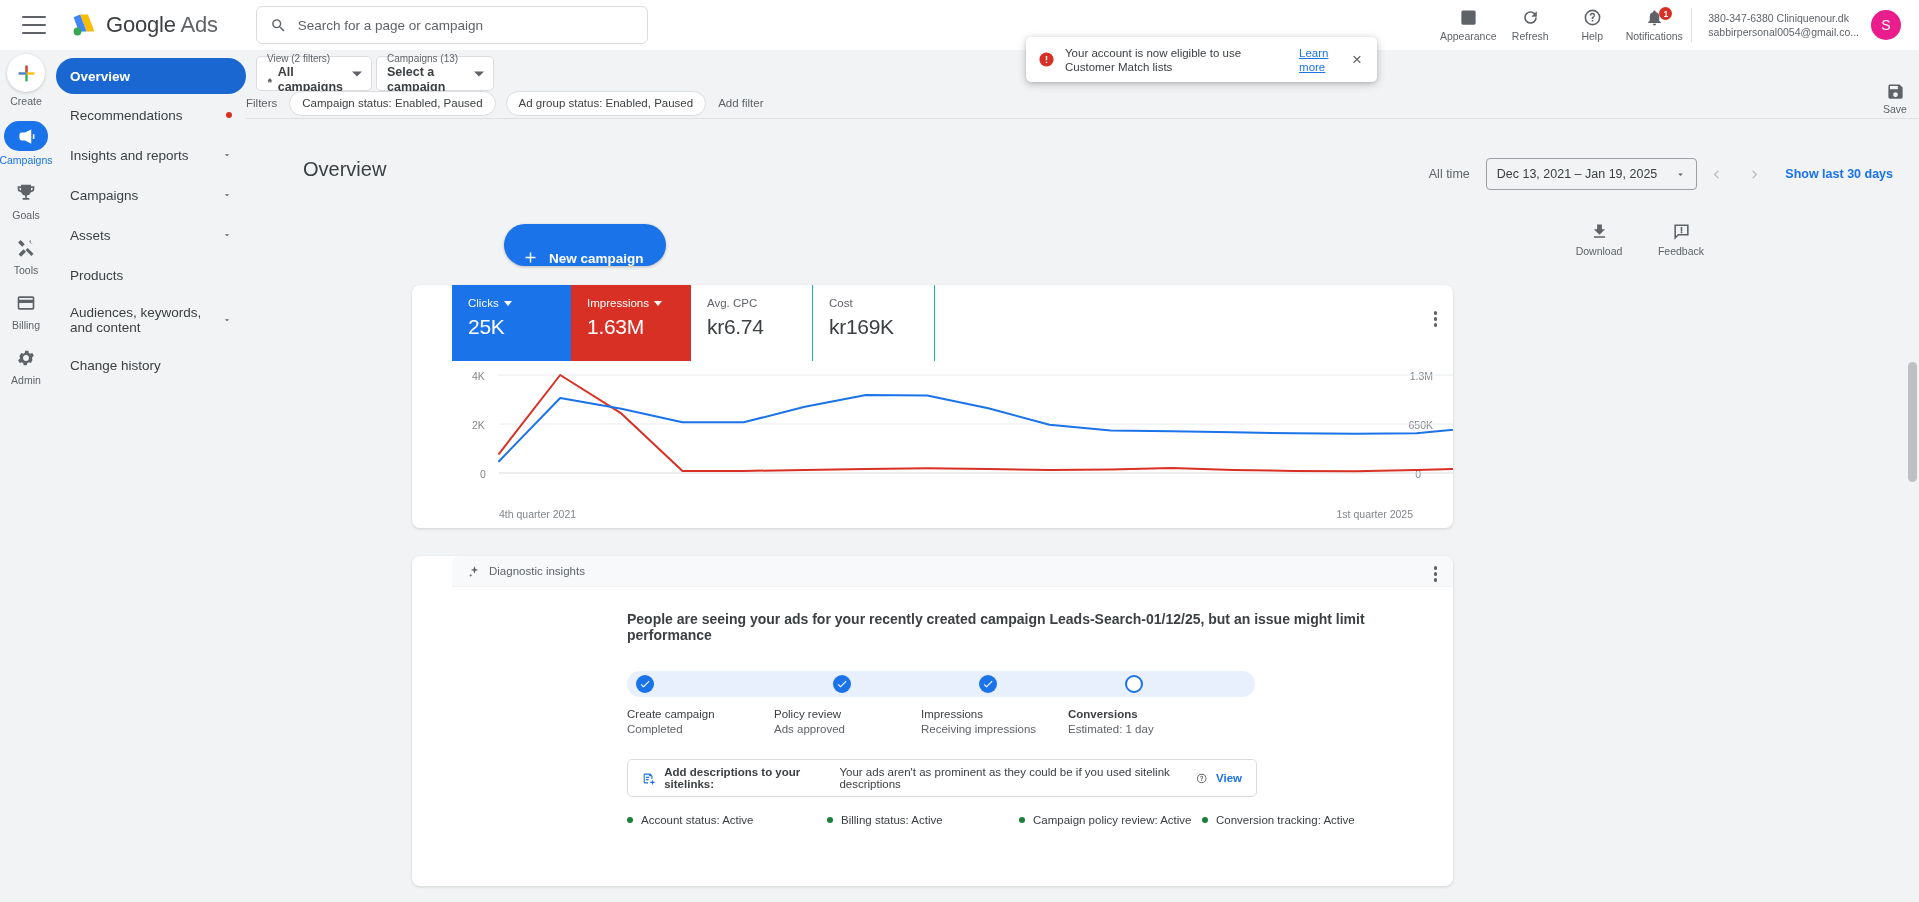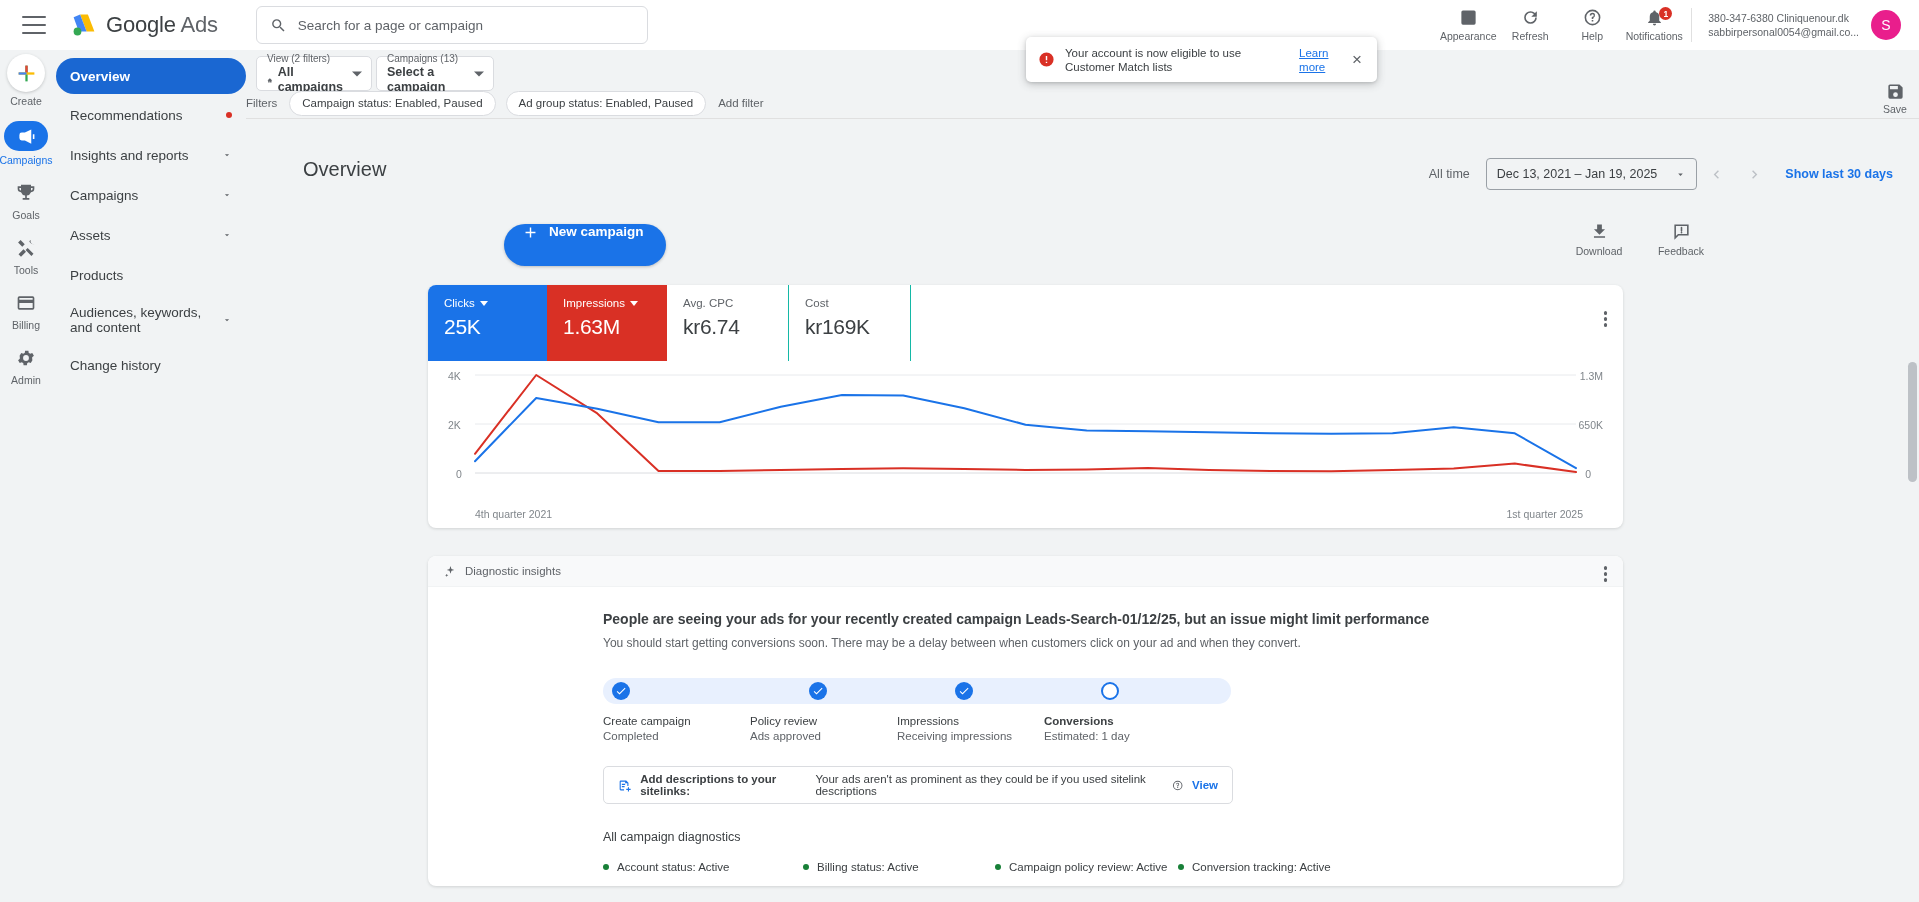--- a/index.html
+++ b/index.html
@@ -157,33 +157,33 @@
   .navarrow { width: 38px; height: 32px; display: flex; align-items: center;
     justify-content: center; cursor: pointer; }
   .showlast { font-size: 12.5px; color: #1a73e8; cursor: pointer; margin-left: 12px; font-weight: bold; }
 
   
   .content { position: absolute; top: 190px; left: 246px; width: 1673px; height: 712px; }
 
   .newcamp {
     position: absolute; top: 34px; left: 258px; height: 42px;
     background: #1a73e8; color: #fff; border-radius: 21px;
-    display: flex; align-items: flex-start; padding: 0 22px 0 18px; gap: 10px;
+    display: flex; align-items: flex-end; padding: 0 22px 0 18px; gap: 10px;
     font-size: 13.5px; font-weight: bold; cursor: pointer;
     box-shadow: 0 1px 3px rgba(60,64,67,.3);
   }
   .dl-fb { position: absolute; top: 32px; right: 208px; display: flex; gap: 22px; }
   .dl-item { display: flex; flex-direction: column; align-items: center;
     gap: 4px; cursor: pointer; width: 60px; }
   .dl-label { font-size: 10.5px; color: #5f6368; }
 
   
   .panel {
-    position: absolute; left: 182px; width: 1195px; background: #fff;
-    border-radius: 8px; box-shadow: 0 1px 3px rgba(60,64,67,.18);
+    position: absolute; left: 166px; width: 1041px; background: #fff;
+    border-radius: 8px; box-shadow: 0 1px 3px rgba(60,64,67,.18); padding-left: 40px;
   }
   .panel-metrics { top: 95px; height: 243px; overflow: hidden; }
   .metrics-row { display: flex; height: 76px; }
   .metric {
     width: 119px; padding: 12px 0 0 16px; position: relative;
     border-right: 1px solid #14b8a6; cursor: pointer;
   }
   .metric.m-clicks { background: #1a73e8; width: 119px; border-right: none; }
   .metric.m-impr { background: #d93025; width: 120px; border-right: none; }
   .metric.wide { width: 122px; }
@@ -561,21 +561,20 @@
       <span class="diag-head-label">Diagnostic insights</span>
       <div class="kebab" style="top:10px;">
           <i></i>
           <i></i>
           <i></i>
         </div>
     </div>
 
     <div class="diag-body">
       <div class="diag-title">People are seeing your ads for your recently created campaign Leads-Search-01/12/25, but an issue might limit performance</div>
-      <div class="diag-sub">You should start getting conversions soon. There may be a delay between when customers click on your ad and when they convert.</div>
 
       <div class="stepper">
         <div class="stepper-track">
           <div class="step-dot done" style="left:9px;">
             <svg width="12" height="12" viewBox="0 0 24 24" fill="#fff">
                 <path d="M9 16.2L4.8 12l-1.4 1.4L9 19 21 7l-1.4-1.4z"></path>
               </svg>
           </div>
           <div class="step-dot done" style="left:206px;">
             <svg width="12" height="12" viewBox="0 0 24 24" fill="#fff">
@@ -614,21 +613,20 @@
           <path d="M5 3h10l4 4v6h-2V8h-4V5H5v14h6v2H5a2 2 0 01-2-2V5a2 2 0 012-2zm2 6h6v2H7V9zm0 4h5v2H7v-2zm11 2h2v3h3v2h-3v3h-2v-3h-3v-2h3v-3z"></path>
         </svg>
         <span class="sl-strong">Add descriptions to your sitelinks:</span>
         <span class="sl-text">Your ads aren't as prominent as they could be if you used sitelink descriptions</span>
         <svg width="13" height="13" viewBox="0 0 24 24" fill="#5f6368">
           <path d="M12 2a10 10 0 100 20 10 10 0 000-20zm0 18a8 8 0 118-8 8 8 0 01-8 8zm1-5h-2v2h2v-2zm-1-9a3.5 3.5 0 00-3.5 3.5h2A1.5 1.5 0 1112 11c-.83 0-1 .7-1 1.5V14h2v-.8c0-1.2 2-1.6 2-3.4A3.2 3.2 0 0012 6z"></path>
         </svg>
         <span class="sl-view">View</span>
       </div>
 
-      <div class="alldiag-title">All campaign diagnostics</div>
       <div class="diag-list">
         <div class="diag-chip" style="width:200px;">
           <span class="green-dot"></span>
           <span>Account status: Active</span>
         </div>
         <div class="diag-chip" style="width:192px;">
           <span class="green-dot"></span>
           <span>Billing status: Active</span>
         </div>
         <div class="diag-chip" style="width:183px;">

